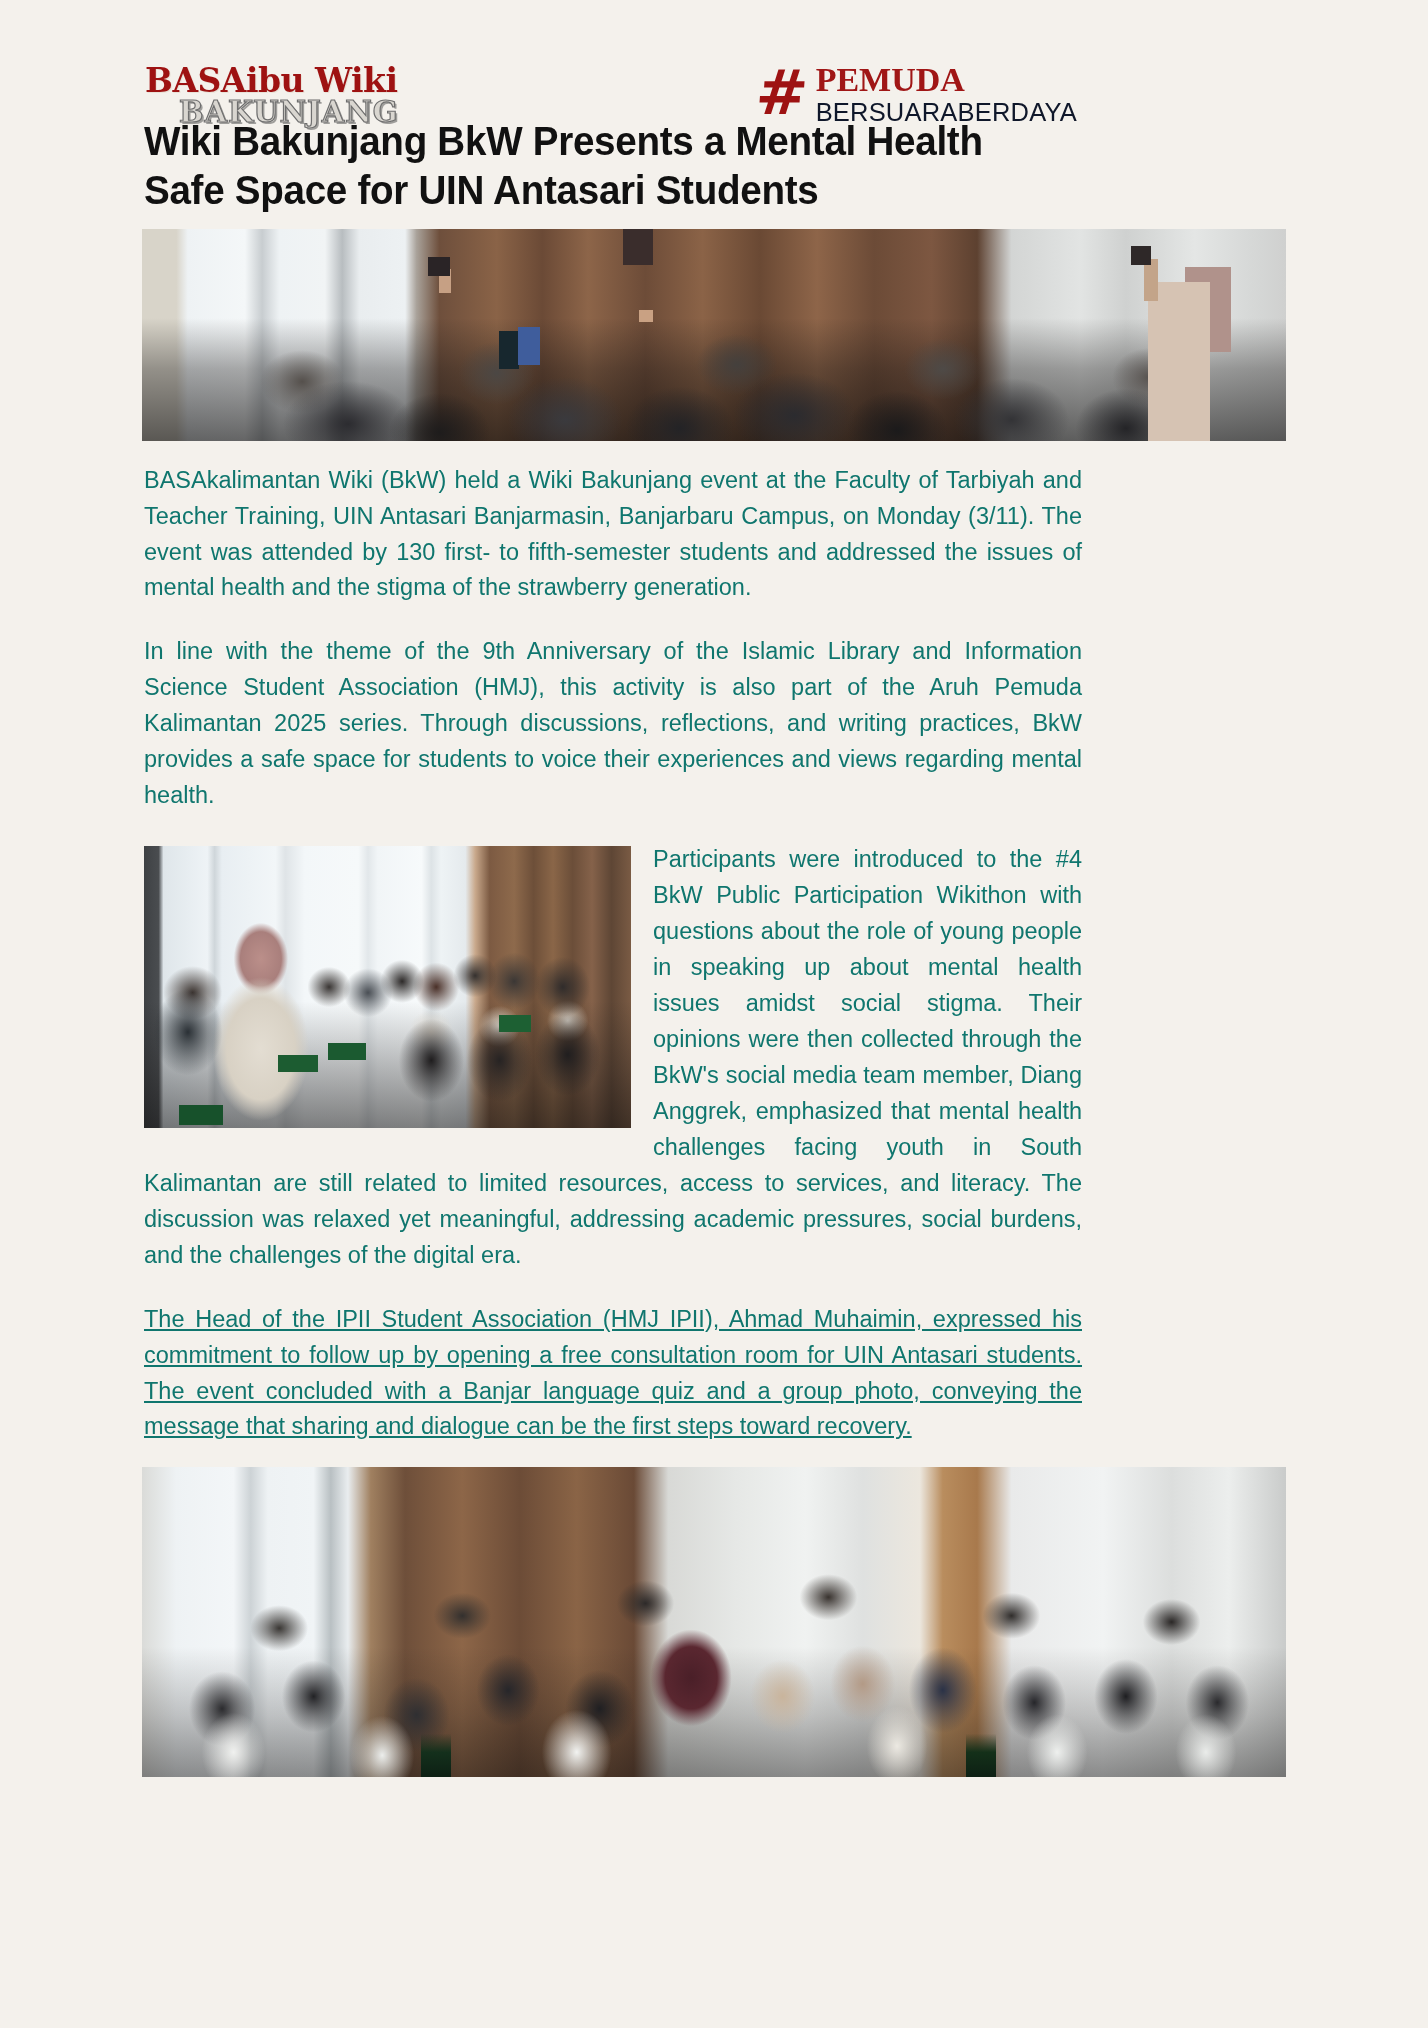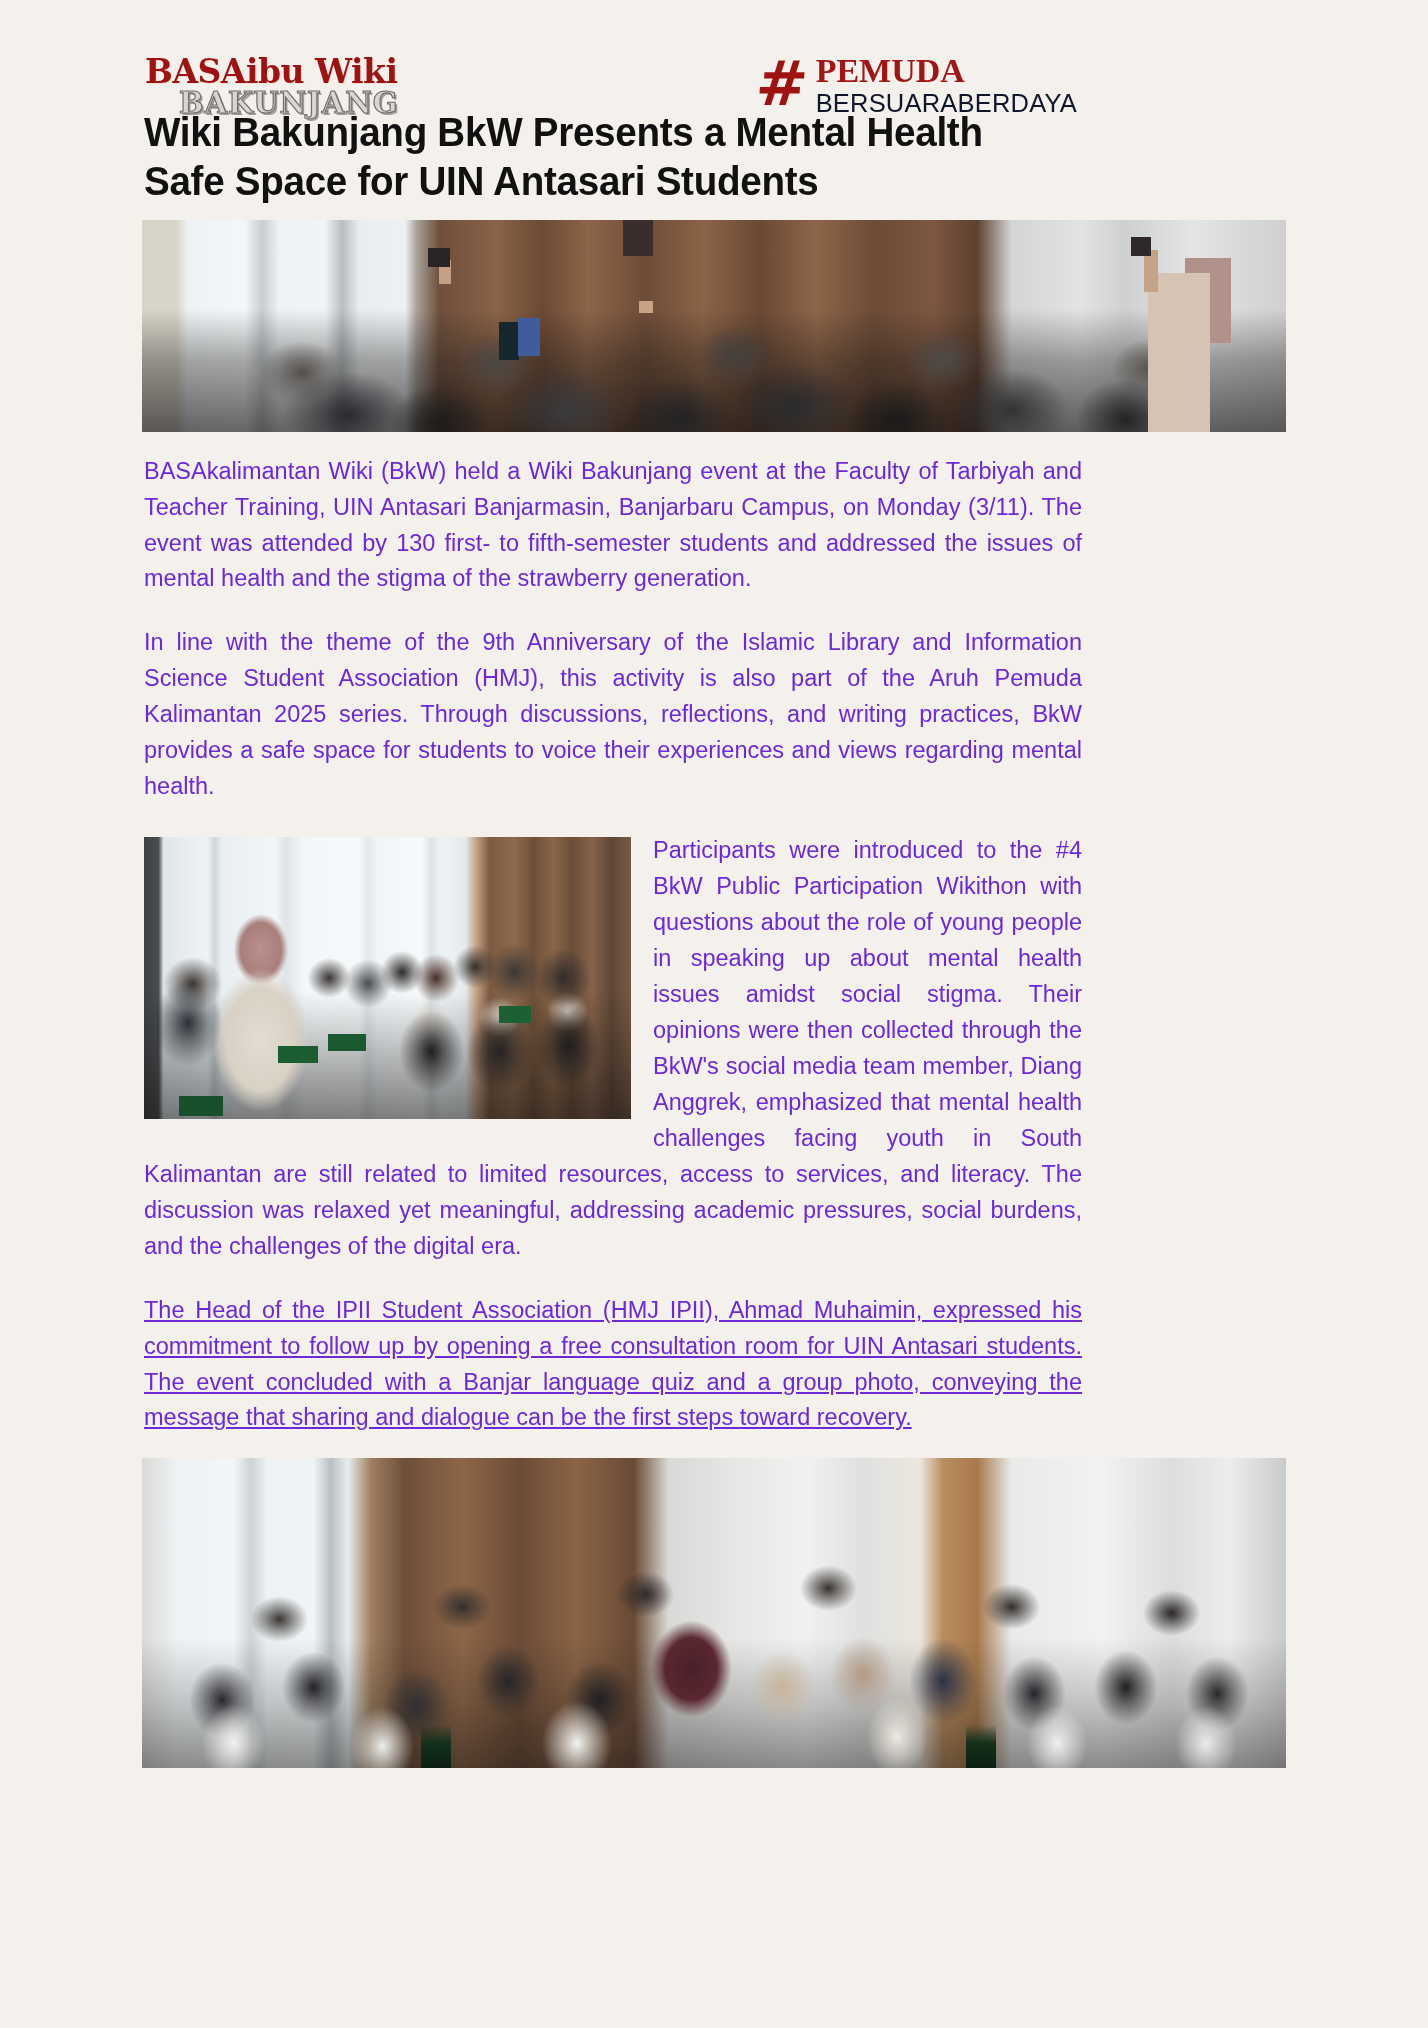--- a/index.html
+++ b/index.html
@@ -10,21 +10,21 @@
     background: #f4f1ec;
     font-family: "DejaVu Sans", sans-serif;
     overflow: hidden;
   }
 
   .page {
     position: relative;
     width: 1224px;
     height: 2028px;
     background: #f4f1ec;
-    padding: 3px 142px;
+    padding: 12px 142px;
   }
 
   
   .header {
     position: relative;
     height: 105px;
     padding-top: 45px;
   }
   .brand-logo {
     position: absolute;
@@ -104,21 +104,21 @@
     max-width: 1105px;
     transform: scaleX(0.965);
     transform-origin: left top;
   }
 
   
   .article {
     font-family: "Liberation Sans", sans-serif;
     font-size: 23.5px;
     line-height: 1.53;
-    color: #6d28d9;
+    color: #0f766e;
     text-align: justify;
     padding-left: 2px;
   }
   .article p { margin: 0 0 28px 0; }
   .article p:last-child { margin-bottom: 8px; text-decoration: underline; }
 
   
   .photo {
     position: relative;
     overflow: hidden;

